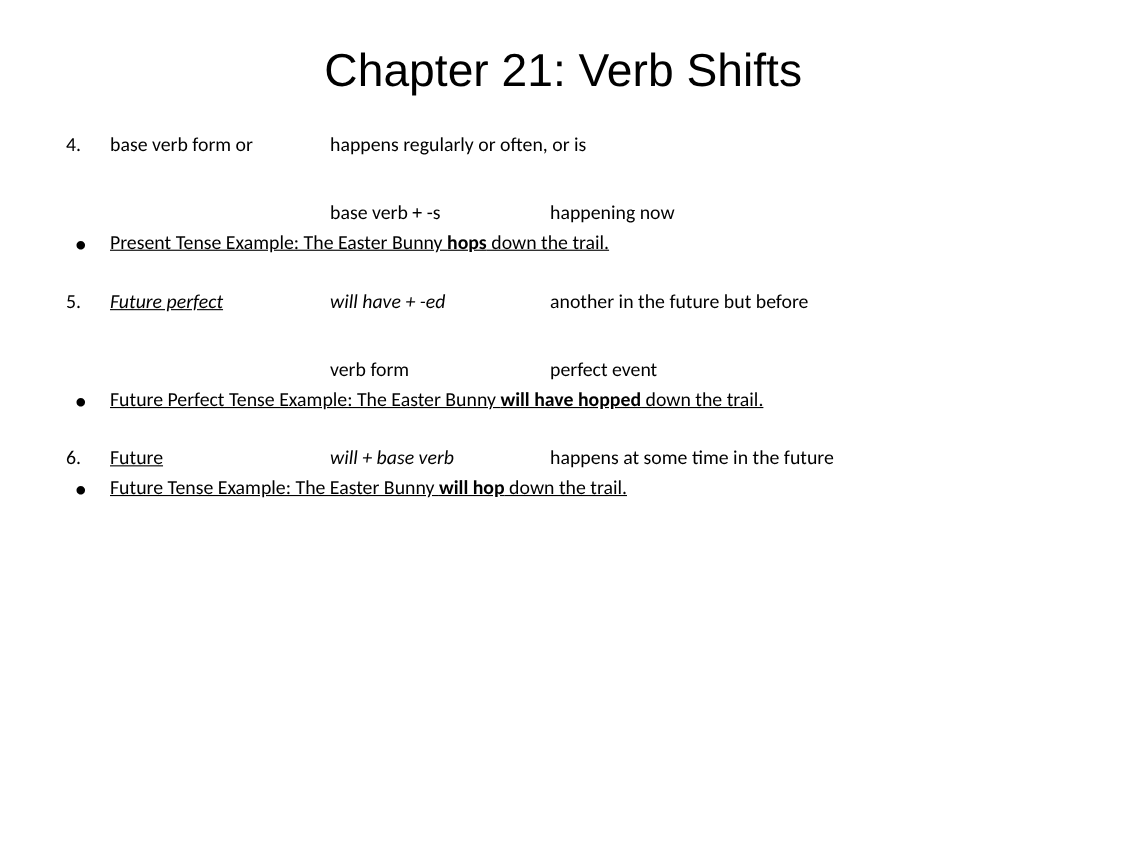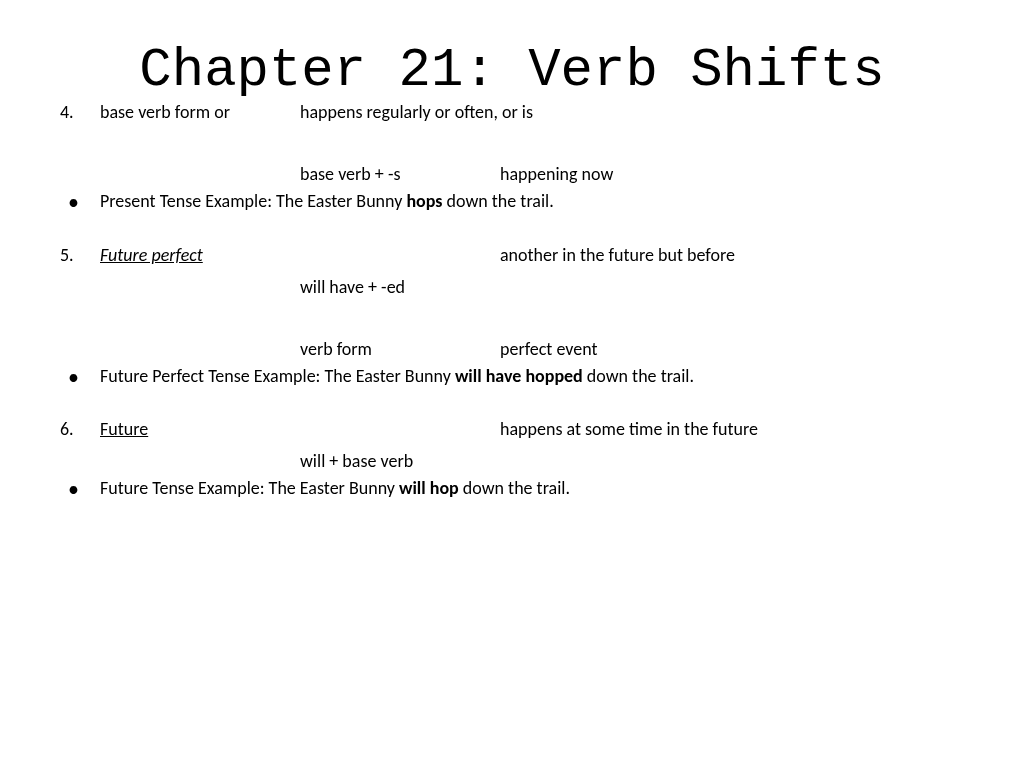--- a/index.html
+++ b/index.html
@@ -22,23 +22,24 @@
       width: 1024px;
       height: 768px;
       background: #ffffff;
       padding: 40px 60px 40px 60px;
       display: flex;
       flex-direction: column;
     }
 
     .title {
       text-align: center;
-      font-size: 54px;
+      font-size: 42px;
       font-weight: normal;
-      font-family: Liberation Mono, monospace;
+      margin-bottom: 32px;
+      font-family: Liberation Sans, sans-serif;
     }
 
     .content {
       flex: 1;
       display: flex;
       flex-direction: column;
       gap: 0;
     }
 
     .section {
@@ -75,21 +76,21 @@
     .form {
       width: 200px;
       min-width: 200px;
       font-size: 18px;
     }
 
     .form-italic {
       width: 200px;
       min-width: 200px;
       font-size: 18px;
-      margin-top: 32px;
+      font-style: italic;
     }
 
     .definition {
       flex: 1;
       font-size: 18px;
     }
 
     .continuation-row {
       display: flex;
       align-items: flex-end;
@@ -126,20 +127,21 @@
       min-width: 40px;
       font-size: 22px;
       line-height: 1.3;
       padding-left: 8px;
     }
 
     .bullet-text {
       flex: 1;
       font-size: 18px;
       line-height: 1.4;
+      text-decoration: underline;
     }
 
     .bold {
       font-weight: bold;
     }
 
   </style>
 </head>
 <body>
 

